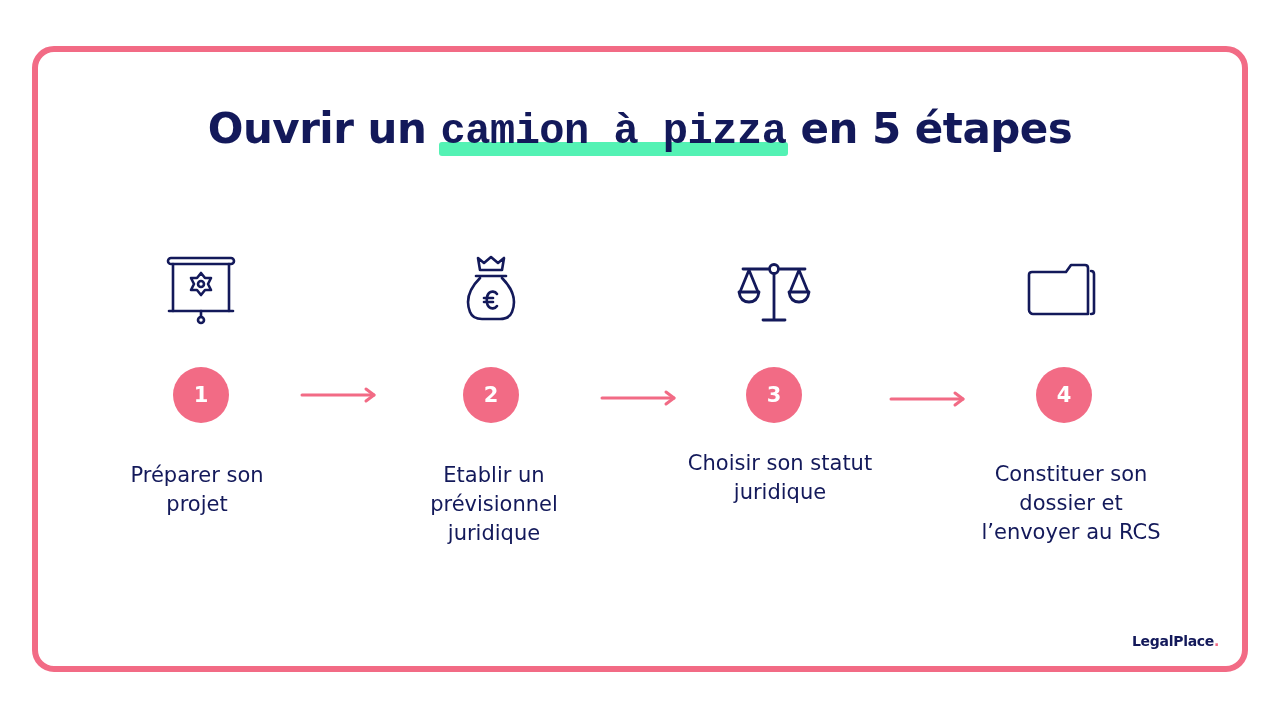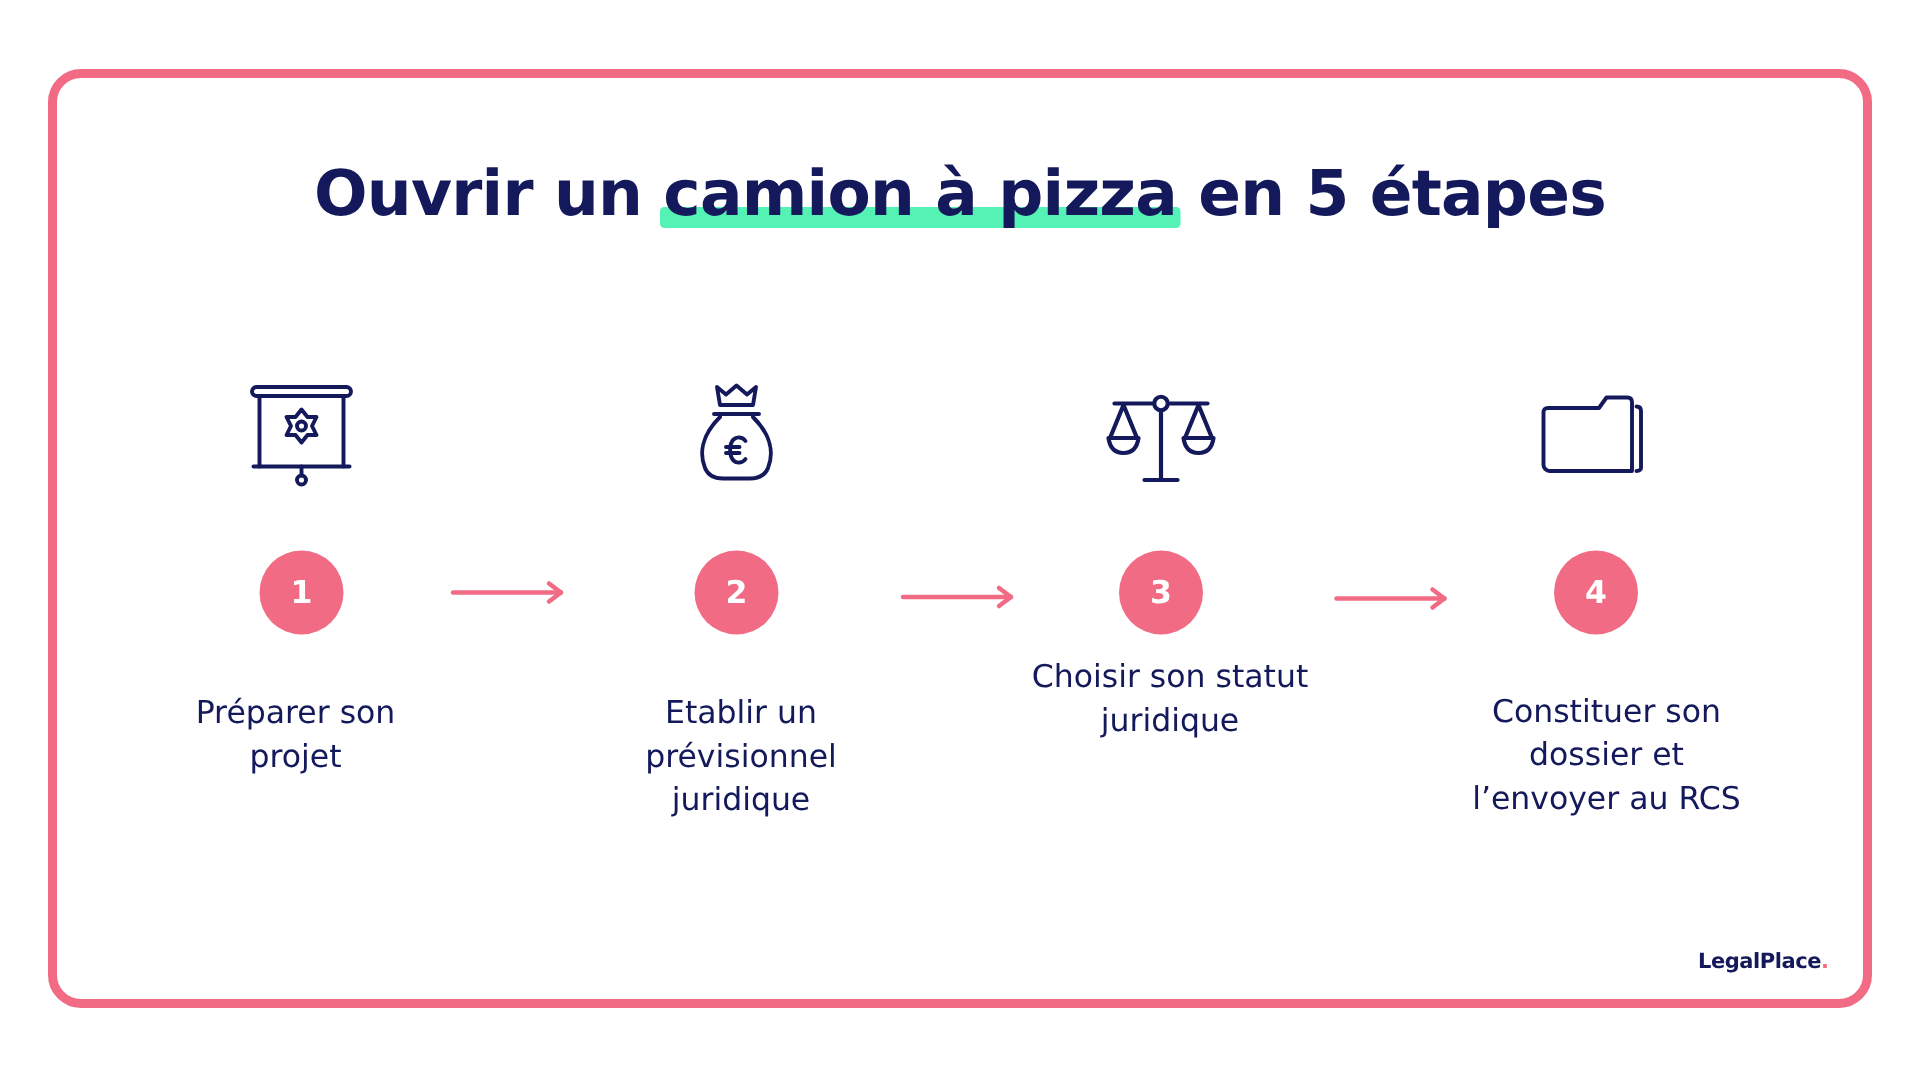--- a/index.html
+++ b/index.html
@@ -2,21 +2,21 @@
 <html><head>
 <meta charset="utf-8">
 <style>
   html, body { margin:0; padding:0; }
   body { width:1280px; height:720px; background:#ffffff; position:relative; overflow:hidden;
          font-family:"Liberation Sans", sans-serif; color:#13195a; }
   .frame { position:absolute; left:32px; top:46px; width:1204px; height:614px;
            border:6px solid #f26b85; border-radius:22px; }
   .title { position:absolute; left:0; width:1280px; top:104px; text-align:center;
            font-family:"DejaVu Sans", sans-serif; font-weight:bold; font-size:42px; letter-spacing:-0.5px; color:#13195a; white-space:nowrap; }
-  .hl { position:relative; display:inline-block; }
+  .hl { position:relative; display:inline-block;font-family:Liberation Mono, monospace; }
   .hl::before { content:""; position:absolute; left:-2px; right:-2px; top:34px; height:14px; background:#54f2b4; border-radius:3px; z-index:-1; }
   .hl span { position:relative; }
   .icon { position:absolute; }
   .icon svg { display:block; }
   .circle { position:absolute; width:56px; height:56px; border-radius:50%; background:#f26b85; color:#fff;
             font-family:"DejaVu Sans", sans-serif; font-weight:bold; font-size:21px;
             display:flex; align-items:center; justify-content:center; }
   .arrow { position:absolute; }
   .label { position:absolute; width:200px; text-align:center; font-family:"DejaVu Sans", sans-serif;
            font-size:21px; line-height:29px; color:#13195a; }
@@ -97,16 +97,16 @@
 </div>
 <div class="arrow" style="left:889px;top:390px;">
   <svg width="78" height="18" viewBox="0 0 78 18" fill="none" stroke="#f26b85" stroke-width="3" stroke-linecap="round" stroke-linejoin="round">
     <line x1="2" y1="9" x2="74" y2="9"></line>
       <path d="M66 3 L74 9 L66 15"></path>
   </svg>
 </div>
 
 <div class="label" style="left:97px;top:461px;width:200px;">Préparer son projet</div>
 <div class="label" style="left:414px;top:461px;width:160px;">Etablir un prévisionnel juridique</div>
-<div class="label" style="left:680px;top:437px;width:200px;">Choisir son statut juridique</div>
+<div class="label" style="left:680px;top:449px;width:200px;">Choisir son statut juridique</div>
 <div class="label" style="left:980px;top:460px;width:182px;text-align:center;">Constituer son dossier et l’envoyer au RCS</div>
 
 <div class="logo"><span>LegalPlace</span><span class="dot">.</span></div>
 
 </body></html>

